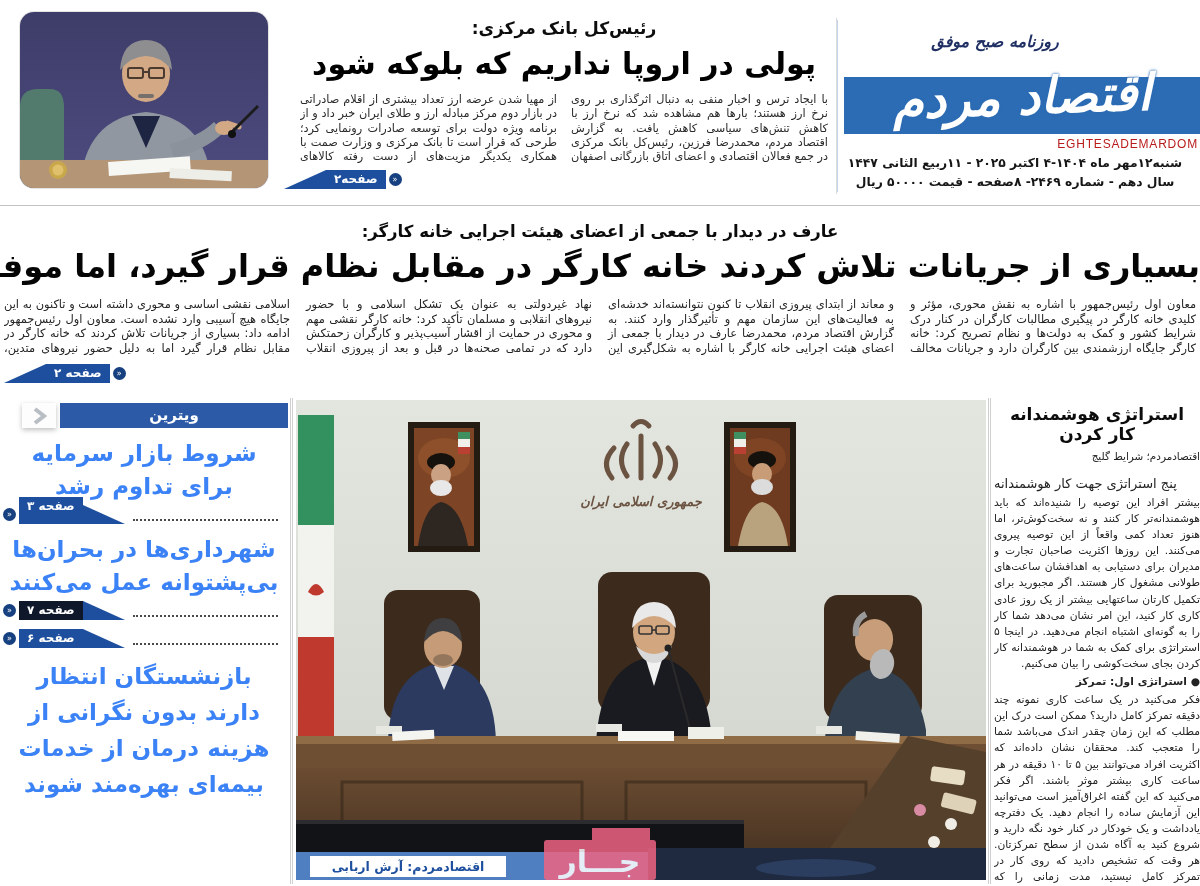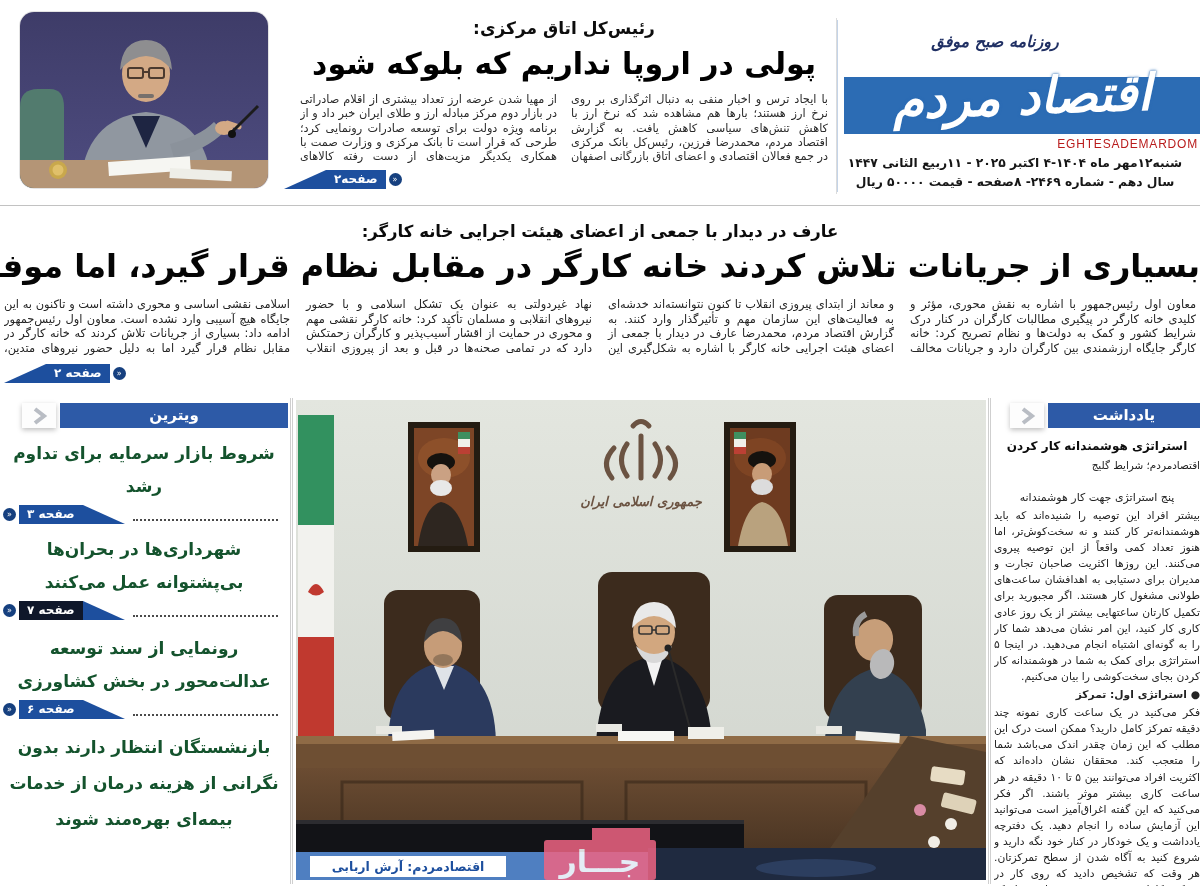--- a/index.html
+++ b/index.html
@@ -45,35 +45,35 @@
   .vl1 { left:290px; } .vl2 { left:988px; }
 
   
   .sec-head { display:flex; direction:ltr; align-items:center; height:27px; }
   .chev { width:34px; height:25px; background:#fdfdfd; box-shadow:0 2px 5px rgba(0,0,0,.25); display:flex; align-items:center; justify-content:center; flex:none; }
   .sec-bar { flex:1; background:#2d5aa7; color:#fff; text-align:center; font-size:15px; font-weight:bold; height:25px; line-height:25px; margin-left:4px; }
 
   
   .vitrine { position:absolute; left:0; top:396px; width:288px; height:490px; overflow:hidden; }
   .vitrine .sec-head { margin:6px 0 8px 0; padding-left:22px; }
-  .v-title { font-size:17px; font-weight:bold; text-align:center; line-height:33px; color:#14532d; margin:6px 8px 2px 8px; }
+  .v-title { font-size:23px; font-weight:bold; text-align:center; line-height:33px; color:#3b82f6; margin:6px 8px 2px 8px; }
   .v-title.tall { line-height:36px; }
   .brow { display:flex; direction:ltr; align-items:flex-end; margin:2px 8px 9px 0; }
   .brow .bwrap { display:flex; direction:ltr; align-items:flex-end; height:19px; }
   .brow .dotline { flex:1; border-bottom:2px dotted #4a4a4a; margin:0 2px 3px 8px; }
 
   
   .center-photo { position:absolute; left:296px; top:400px; width:690px; height:480px; overflow:hidden; background:#84cc16; }
 
   
   .note-col { position:absolute; left:994px; top:396px; width:206px; height:490px; overflow:hidden; }
   .note-col .sec-head { margin:6px 0 10px 0; padding-left:16px; }
-  .n-title { text-align:center; font-size:12px; font-weight:bold; color:#0c0c0c; margin-top:8px; }
+  .n-title { text-align:center; font-size:17px; font-weight:bold; color:#0c0c0c; margin-top:8px; }
   .n-byline { text-align:right; font-size:10.4px; color:#222; margin-top:6px; }
-  .n-subhead { text-align:center; font-size:11px; color:#222; margin-top:20px; }
+  .n-subhead { text-align:left; font-size:13px; color:#222; margin-top:14px; }
   .n-body { text-align:justify; font-size:10.7px; line-height:16.1px; color:#232323; margin-top:4px; }
   .n-body + .n-body { margin-top:2px; }
 </style>
 </head>
 <body>
 
 <div class="page">
 
   <div class="top-photo">
     <svg width="248" height="176" viewBox="0 0 248 176">
@@ -115,21 +115,21 @@
     <div class="tagline">روزنامه صبح موفق</div>
     <div class="logo-band"></div>
     <div class="logo-text">اقتصاد مردم</div>
     <div class="logo-latin">EGHTESADEMARDOM</div>
     <div class="m-date">شنبه۱۲مهر ماه ۱۴۰۴-۴ اکتبر ۲۰۲۵ - ۱۱ربیع الثانی ۱۴۴۷</div>
     <div class="m-info">سال دهم - شماره ۲۴۶۹- ۸صفحه - قیمت ۵۰۰۰۰ ریال</div>
   </div>
   <div class="vline-top"></div>
 
   <div class="top-story">
-    <div class="ts-kicker">رئیس‌کل اتاق مرکزی:</div>
+    <div class="ts-kicker">رئیس‌کل بانک مرکزی:</div>
     <div class="ts-headline">پولی در اروپا نداریم که بلوکه شود</div>
     <div class="ts-body">با ایجاد ترس و اخبار منفی به دنبال اثرگذاری بر روی نرخ ارز هستند؛ بارها هم مشاهده شد که نرخ ارز با کاهش تنش‌های سیاسی کاهش یافت. به گزارش اقتصاد مردم، محمدرضا فرزین، رئیس‌کل بانک مرکزی در جمع فعالان اقتصادی و اعضای اتاق بازرگانی اصفهان از مهیا شدن عرضه ارز تعداد بیشتری از اقلام صادراتی در بازار دوم مرکز مبادله ارز و طلای ایران خبر داد و از برنامه ویژه دولت برای توسعه صادرات رونمایی کرد؛ طرحی که قرار است تا بانک مرکزی و وزارت صمت با همکاری یکدیگر مزیت‌های از دست رفته کالاهای صادراتی را احیا کنند؛ دکتر فرزین همچنین با اشاره به تلاش دشمن برای هراس افکنی در اقتصاد تصریح کرد: با ترس و وحشت و اخبار منفی به..</div>
   </div>
   <div class="pbadge" style="left:284px; top:170px;">
     <span class="tail-l"></span>
     <span class="lbl">صفحه۲</span>
     <span class="dot">»</span>
   </div>
 
   <div class="divider1"></div>
@@ -156,41 +156,40 @@
           </svg>
       </span>
       <span class="sec-bar">ویترین</span>
     </div>
 
     <div>
       <div class="v-title">شروط بازار سرمایه برای تداوم رشد</div>
       <div class="brow">
         <span class="dot">»</span>
         <span class="bwrap">
-            <span class="lbl pb" style="background:#1d4f9e;color:#fff;font-size:12px;font-weight:bold;height:19px;line-height:18px;padding:0 8px;white-space:nowrap;">صفحه ۳</span>
+            <span class="lbl pb" style="background:#1d4f9e;color:#fff;font-size:12px;font-weight:bold;height:27px;line-height:18px;padding:0 8px;white-space:nowrap;">صفحه ۳</span>
             <span class="tail-r" style="width:0;height:0;border-bottom:19px solid #1d4f9e;border-right:42px solid transparent;"></span>
           </span>
         <span class="dotline"></span>
       </div>
     </div>
 
     <div>
       <div class="v-title">شهرداری‌ها در بحران‌ها بی‌پشتوانه عمل می‌کنند</div>
       <div class="brow">
         <span class="dot">»</span>
         <span class="bwrap">
             <span style="background:#0f172a;color:#fff;font-size:12px;font-weight:bold;height:19px;line-height:18px;padding:0 8px;white-space:nowrap;">صفحه ۷</span>
             <span style="width:0;height:0;border-bottom:19px solid #1d4f9e;border-right:42px solid transparent;"></span>
           </span>
         <span class="dotline"></span>
       </div>
     </div>
 
     <div>
-      <div class="v-title" style="margin-top:12px;">رونمایی از سند توسعه عدالت‌محور در بخش کشاورزی</div>
       <div class="brow">
         <span class="dot">»</span>
         <span class="bwrap">
             <span style="background:#1d4f9e;color:#fff;font-size:12px;font-weight:bold;height:19px;line-height:18px;padding:0 8px;white-space:nowrap;">صفحه ۶</span>
             <span style="width:0;height:0;border-bottom:19px solid #1d4f9e;border-right:42px solid transparent;"></span>
           </span>
         <span class="dotline"></span>
       </div>
     </div>
 
@@ -324,28 +323,20 @@
 
       <g opacity="0.85">
         <rect x="296" y="428" width="58" height="16" fill="#ee6483"></rect>
         <rect x="248" y="440" width="112" height="40" rx="3" fill="#ee6483"></rect>
         <text x="304" y="472" text-anchor="middle" font-size="30" font-weight="bold" fill="#ffffff">جـــار</text>
       </g>
     </svg>
   </div>
 
   <div class="note-col">
-    <div class="sec-head">
-      <span class="chev">
-        <svg width="18" height="18">
-            <polyline points="5,2 14,9 5,16" fill="none" stroke="#b9bdc4" stroke-width="4"></polyline>
-          </svg>
-      </span>
-      <span class="sec-bar">یادداشت</span>
-    </div>
     <div class="n-title">استراتژی هوشمندانه کار کردن</div>
     <div class="n-byline">اقتصادمردم؛ شرایط گلیج</div>
     <div class="n-subhead">پنج استراتژی جهت کار هوشمندانه</div>
     <div class="n-body">بیشتر افراد این توصیه را شنیده‌اند که باید هوشمندانه‌تر کار کنند و نه سخت‌کوش‌تر، اما هنوز تعداد کمی واقعاً از این توصیه پیروی می‌کنند. این روزها اکثریت صاحبان تجارت و مدیران برای دستیابی به اهدافشان ساعت‌های طولانی مشغول کار هستند. اگر مجبورید برای تکمیل کارتان ساعتهایی بیشتر از یک روز عادی کاری کار کنید، این امر نشان می‌دهد شما کار را به گونه‌ای اشتباه انجام می‌دهید. در اینجا ۵ استراتژی برای کمک به شما در هوشمندانه کار کردن بجای سخت‌کوشی را بیان می‌کنیم.</div>
     <div class="n-body" style="font-weight:bold;">● استراتژی اول: تمرکز</div>
     <div class="n-body">فکر می‌کنید در یک ساعت کاری نمونه چند دقیقه تمرکز کامل دارید؟ ممکن است درک این مطلب که این زمان چقدر اندک می‌باشد شما را متعجب کند. محققان نشان داده‌اند که اکثریت افراد می‌توانند بین ۵ تا ۱۰ دقیقه در هر ساعت کاری بیشتر موثر باشند. اگر فکر می‌کنید که این گفته اغراق‌آمیز است می‌توانید این آزمایش ساده را انجام دهید. یک دفترچه یادداشت و یک خودکار در کنار خود نگه دارید و شروع کنید به آگاه شدن از سطح تمرکزتان. هر وقت که تشخیص دادید که روی کار در تمرکز کامل نیستید، مدت زمانی را که حواستان پرت بوده است یادداشت کنید. اگر این تمرین را بخوبی انجام دهید خودتان را کاملاً شوکه خواهید کرد. اگر شما بتوانید مهارت خودتان را در ایجاد تمرکز کامل در طول ساعتهای کاری گسترش دهید شما از میزان تولیدتان متعجب خواهید شد.</div>
 
   </div>
 
 </div>

